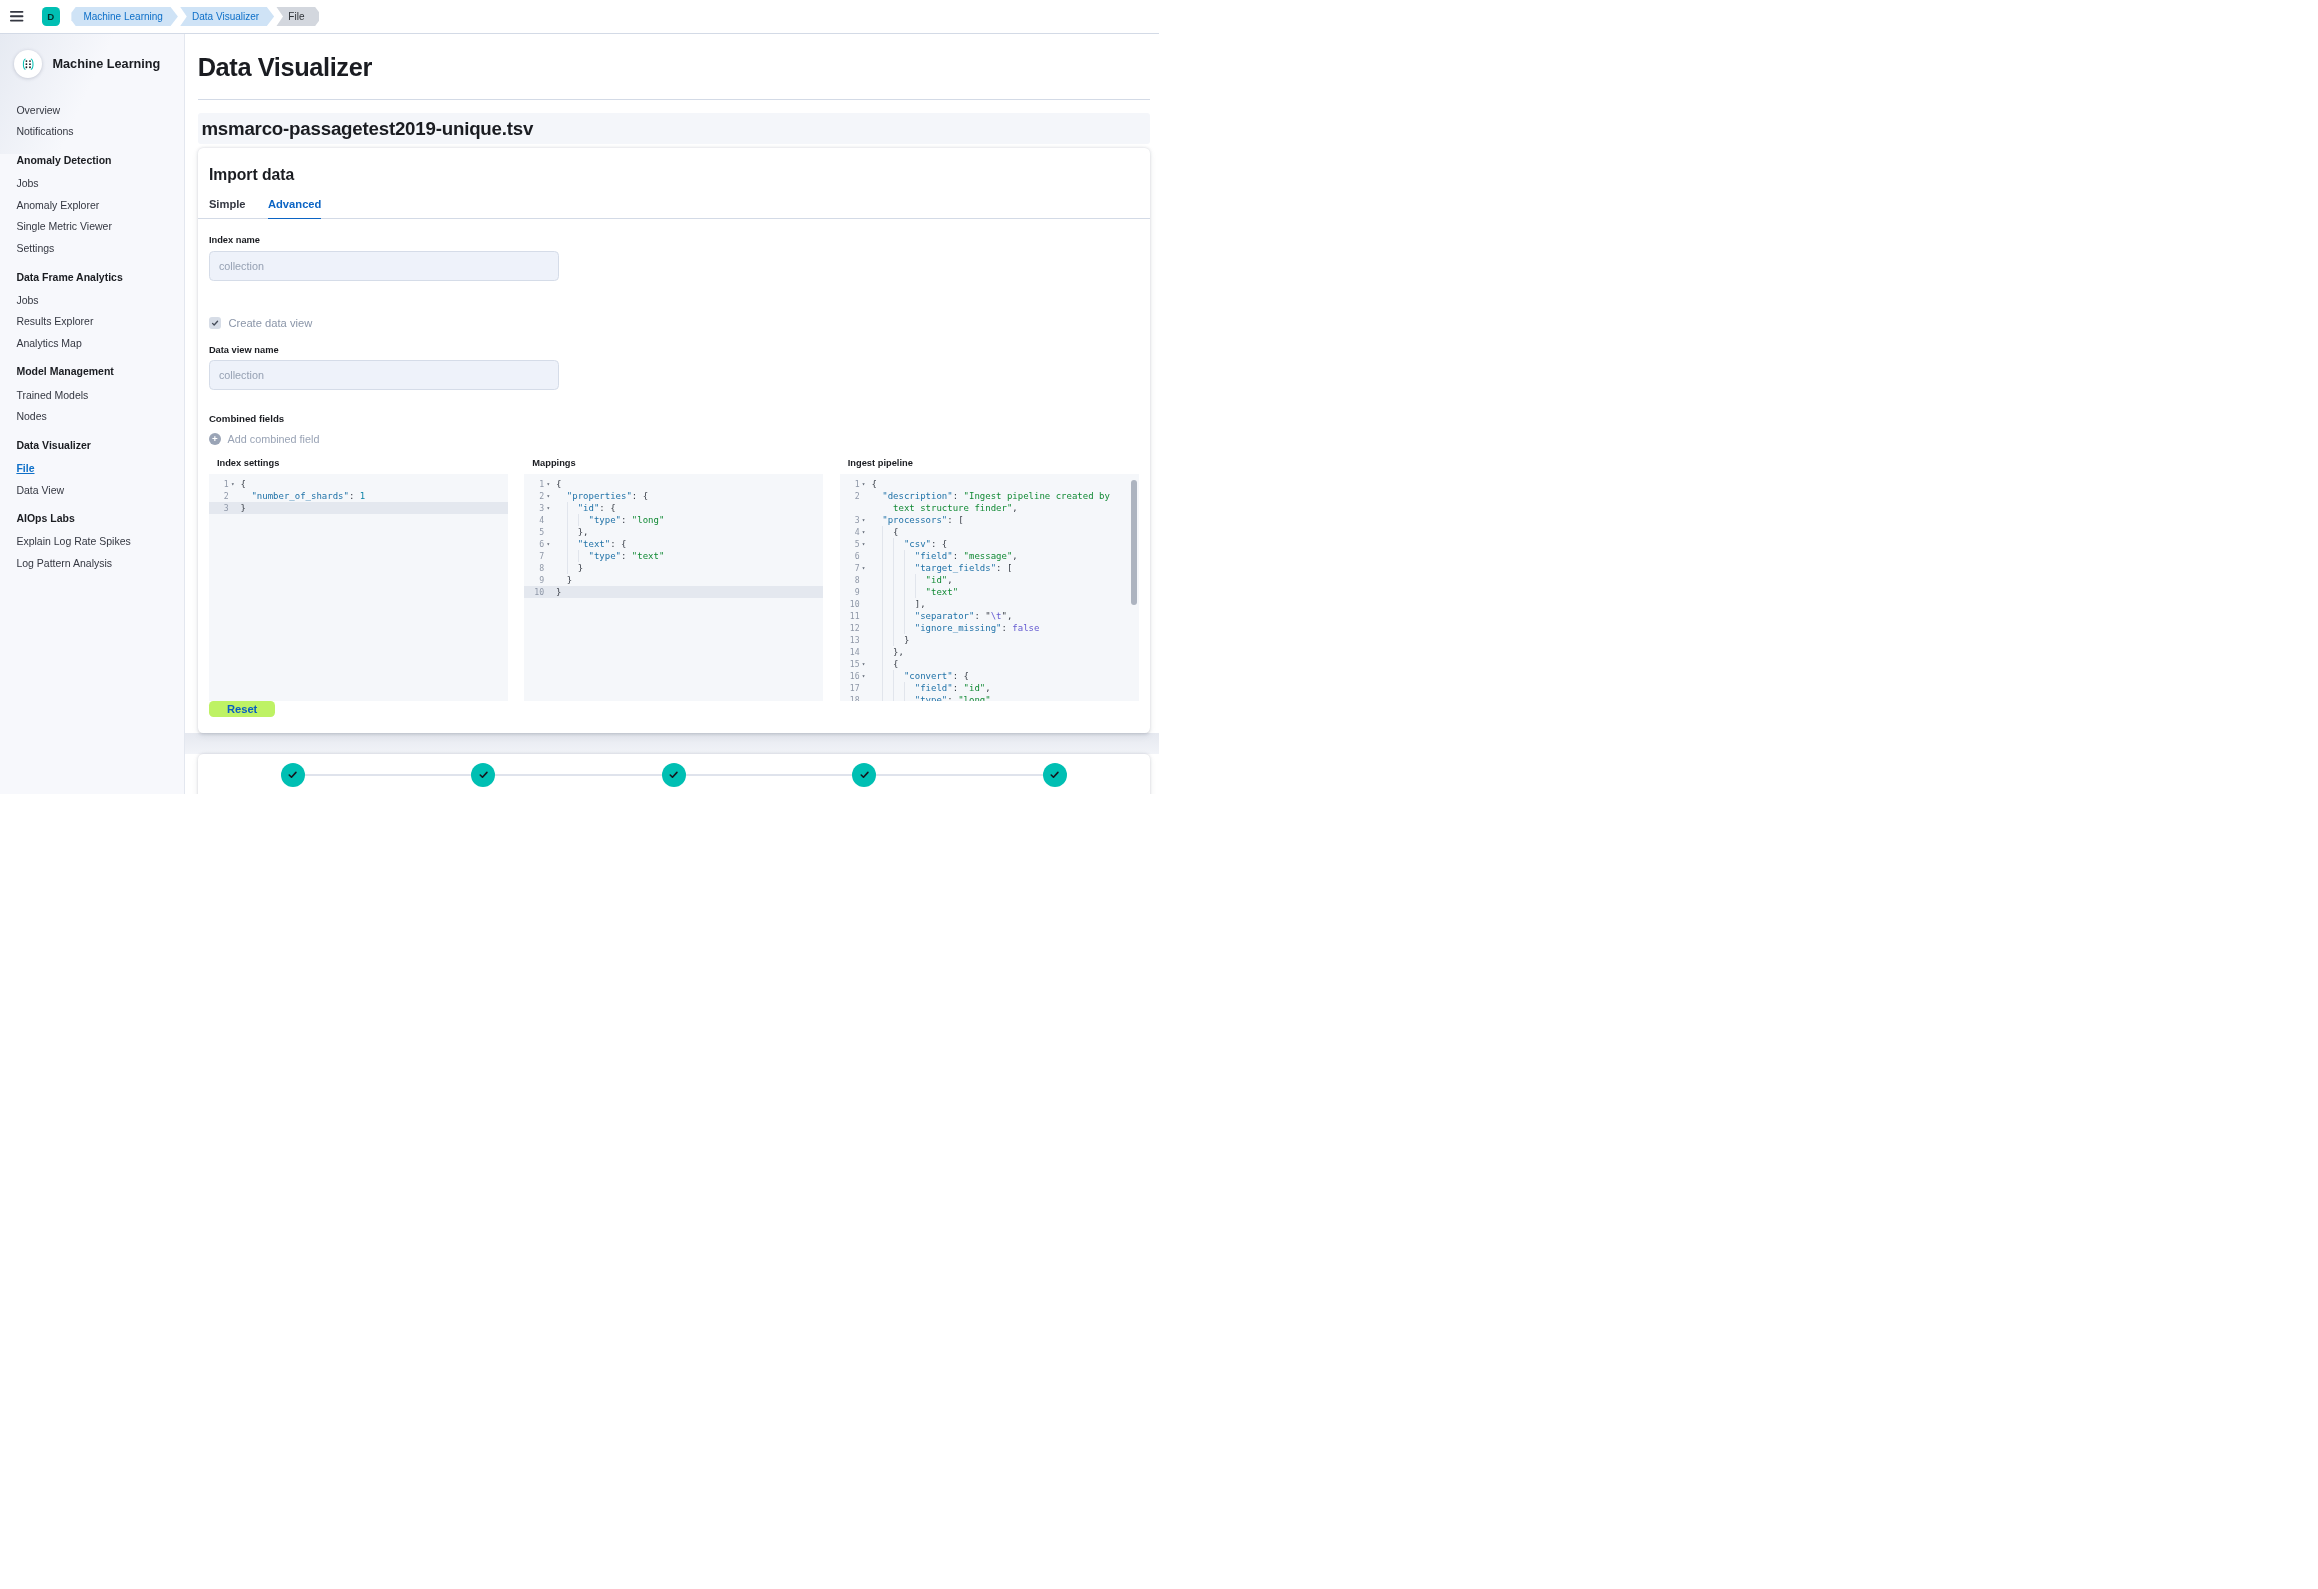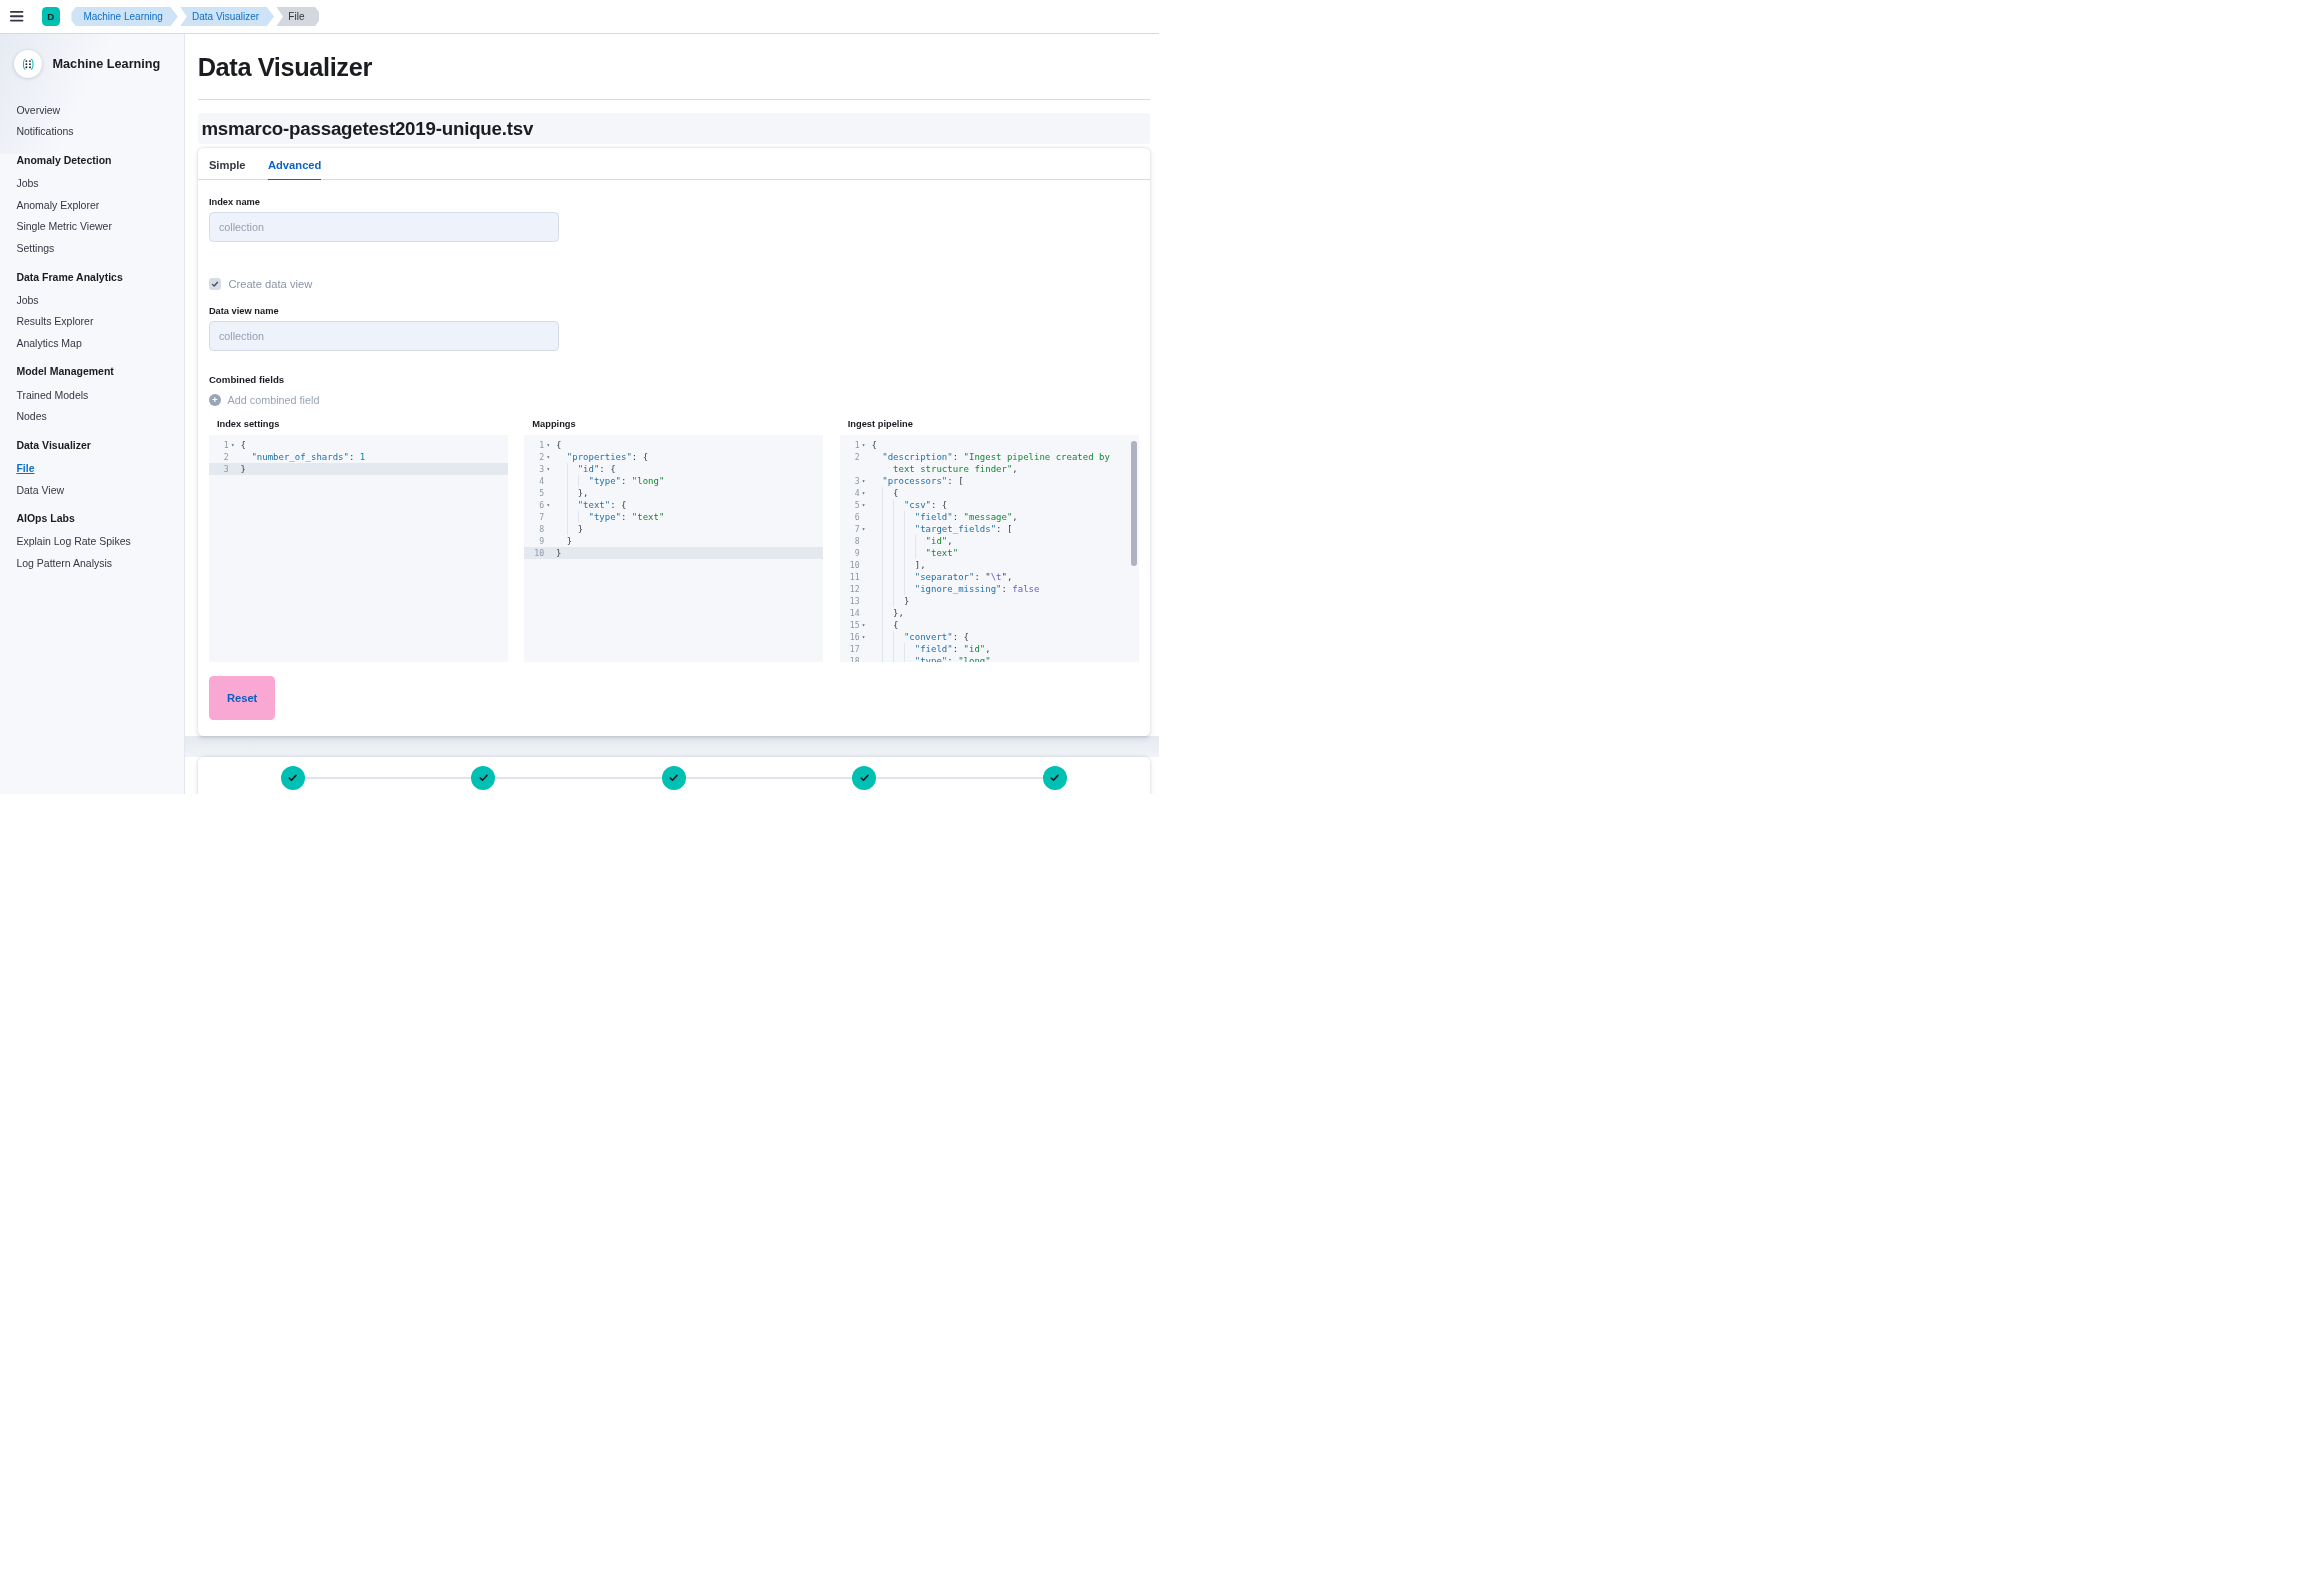--- a/index.html
+++ b/index.html
@@ -77,22 +77,22 @@
   .cl.act { background:#e4e8ef; }
   .gut { width:28px; min-width:28px; display:flex; justify-content:flex-end; align-items:center;
     color:#8f98a8; font-size:8.2px; }
   .fold { width:8.2px; font-size:6px; color:#636b77; text-align:center; }
   .ctext { padding-left:3.7px; }
   .indw { display:inline-block; height:12px; vertical-align:top; }
   .tk-key { color:#2173a8; } .tk-str { color:#128a35; } .tk-num { color:#0d84a8; }
   .tk-con { color:#655bd1; } .tk-pun { color:#3b4049; }
   .sbar { display:none; position:absolute; right:2.2px; top:6px; width:5.2px; height:125px;
     border-radius:3px; background:#adb4c0; cursor:pointer; }
-  .reset { margin-top:14px; height:44px; padding:0 18px; border:none; border-radius:4.5px;
-    background:#f9a8d4; color:#0a5dc2; font-size:11.2px; font-weight:600; font-family:inherit; cursor:pointer; }
+  .reset { height:16px; padding:0 18px; border:none; border-radius:4.5px;
+    background:#bef264; color:#0a5dc2; font-size:11.2px; font-weight:600; font-family:inherit; cursor:pointer; }
   
   .card-gap { height:21px; margin:0 -9px 0 -12.7px; background:linear-gradient(#e6e9f0,#f1f3f8); }
   .steps-card { border-radius:5.2px; height:157px; padding-top:9px; position:relative; }
   .stepper { position:relative; display:flex; }
   .step-line { position:absolute; top:11.2px; left:10%; right:10%; height:2.2px; background:#dfe3ec; }
   .step { flex:1; display:flex; flex-direction:column; align-items:center; position:relative; z-index:1; }
   .step-circle { width:24px; height:24px; border-radius:50%; background:#00bfb3; display:flex;
     align-items:center; justify-content:center; }
 </style>
 </head>
@@ -159,20 +159,21 @@
     </aside>
 
     <main class="main">
       <h1>Data Visualizer</h1>
       <hr class="title-rule">
       <div class="file-band">
         <span>msmarco-passagetest2019-unique.tsv</span>
       </div>
 
       <section class="card import-card">
+        <h2>Import data</h2>
         <div class="tabs" id="tabs">
             <div class="tab">Simple</div>
             <div class="tab active">Advanced</div>
           </div>
 
         <div class="field">
           <label class="f-label">Index name</label>
           <input class="txt" placeholder="collection" style="">
         </div>
 

